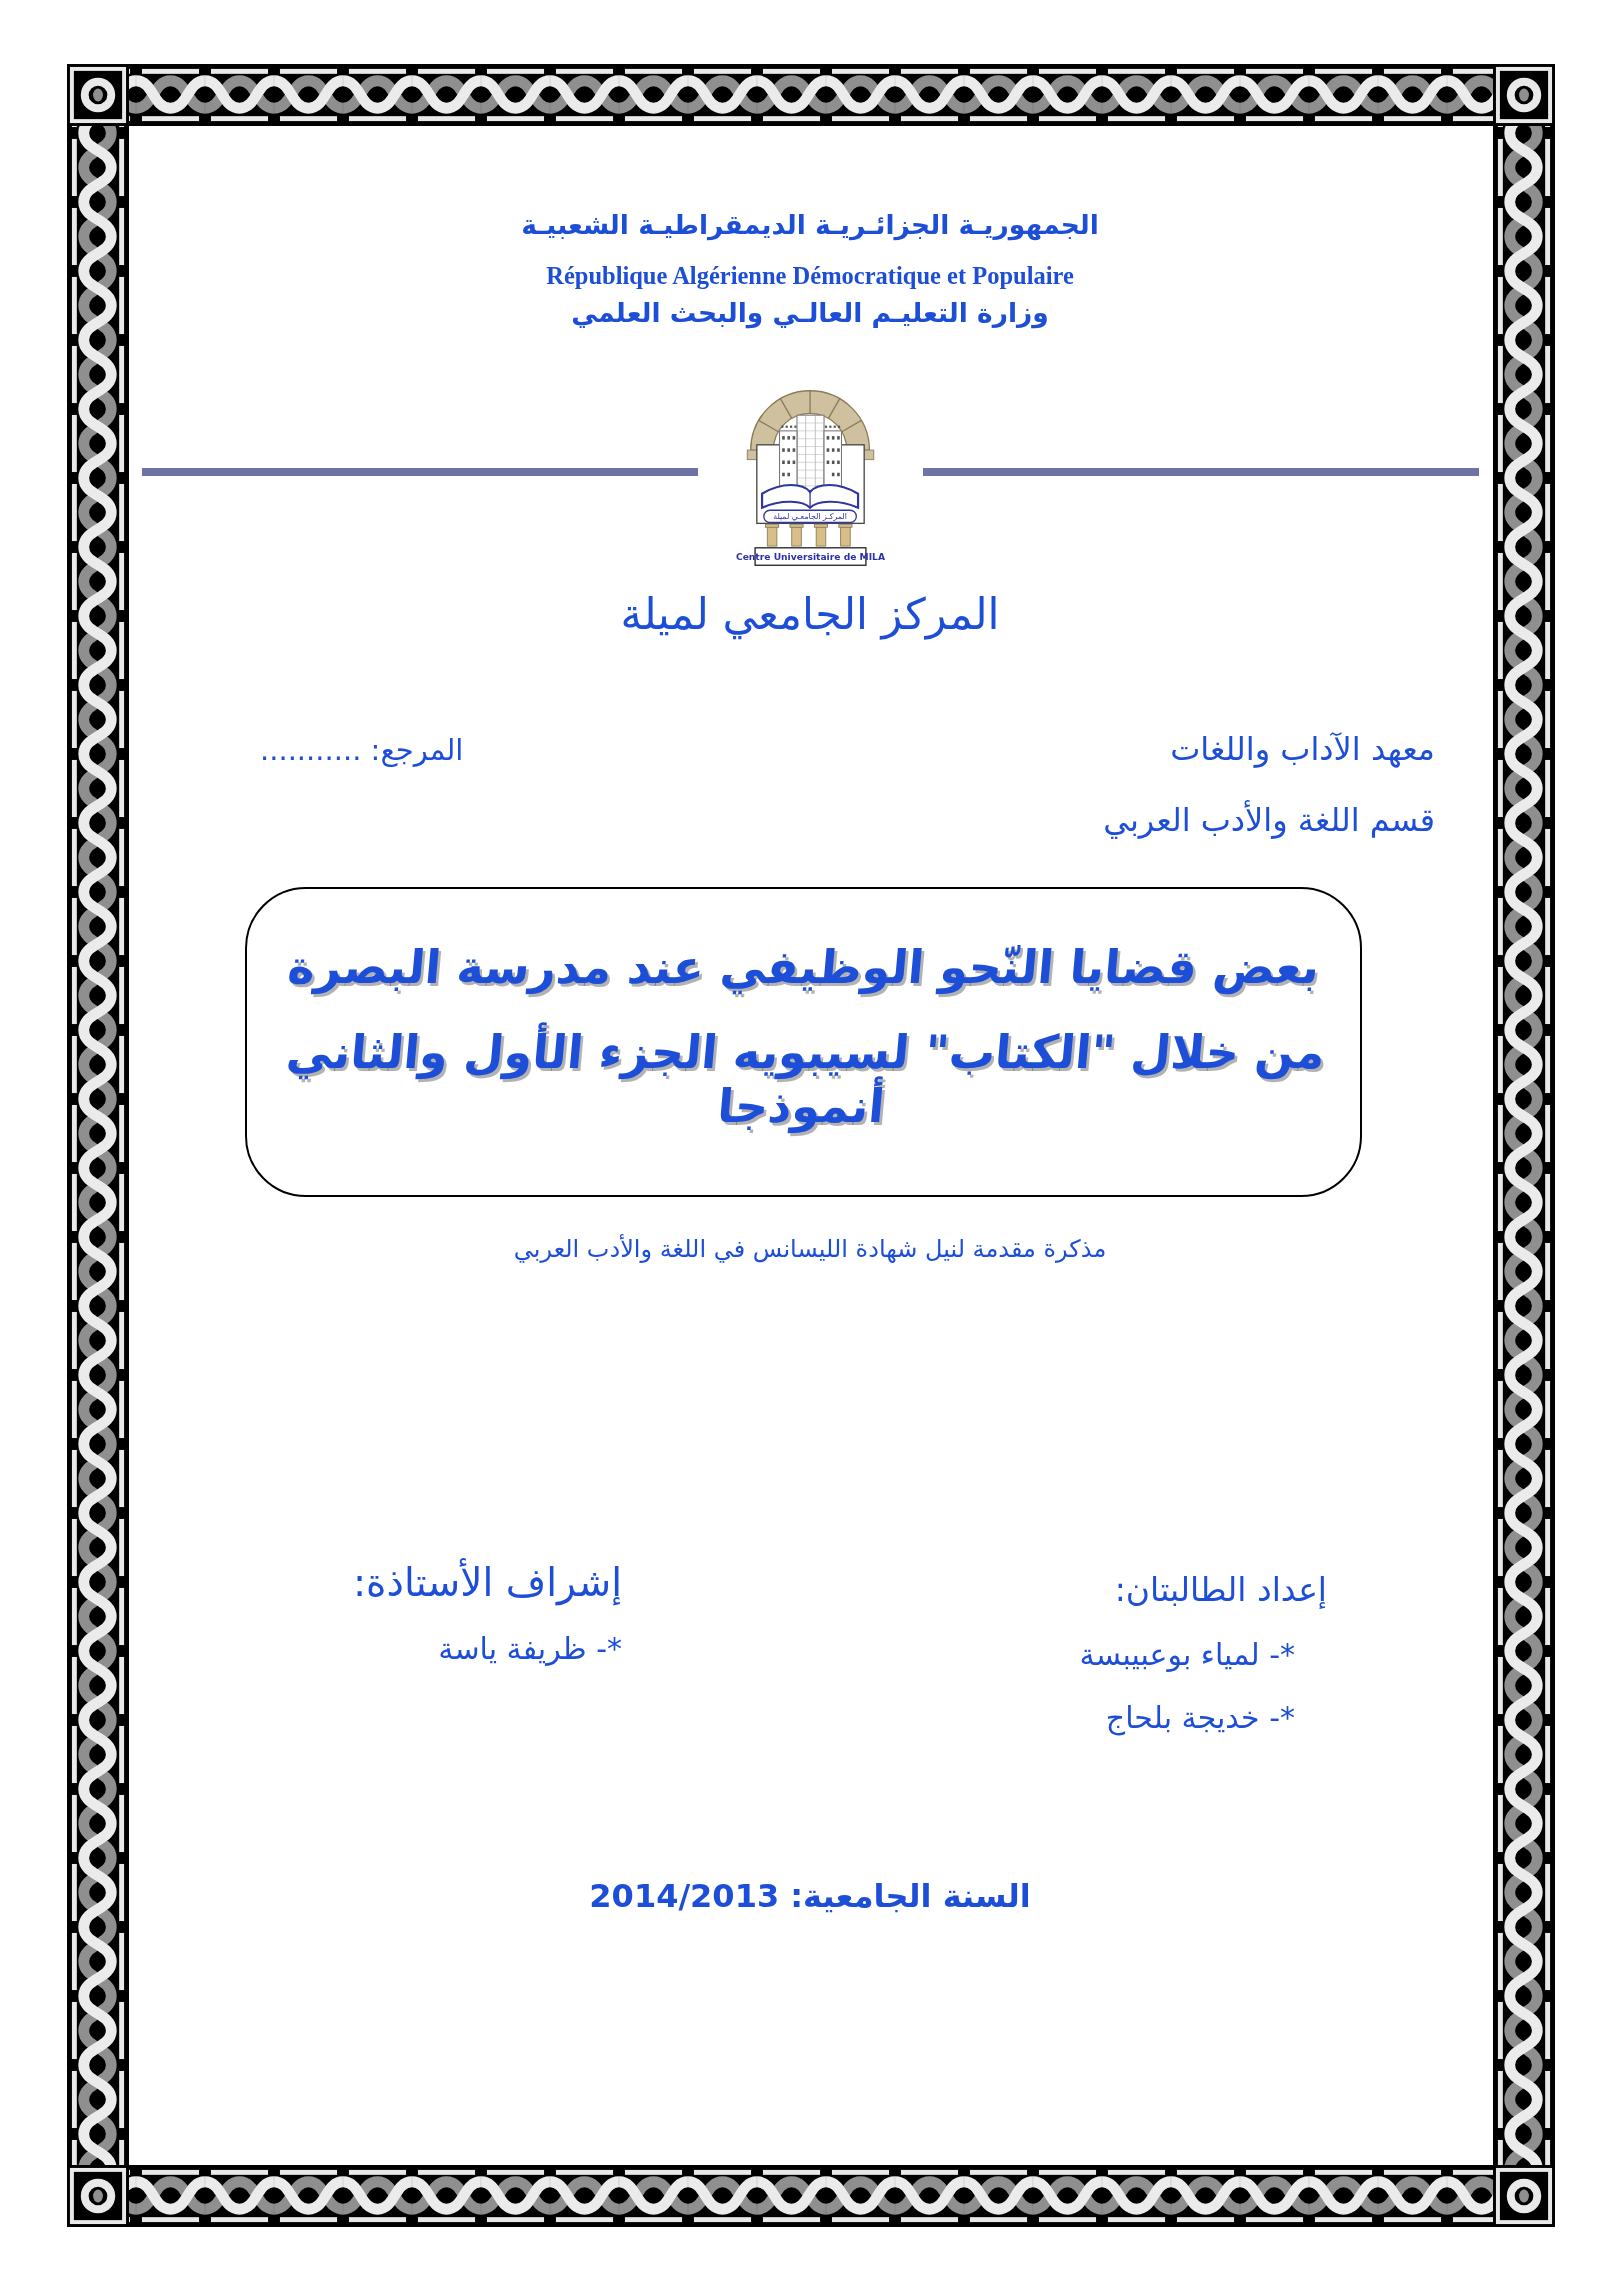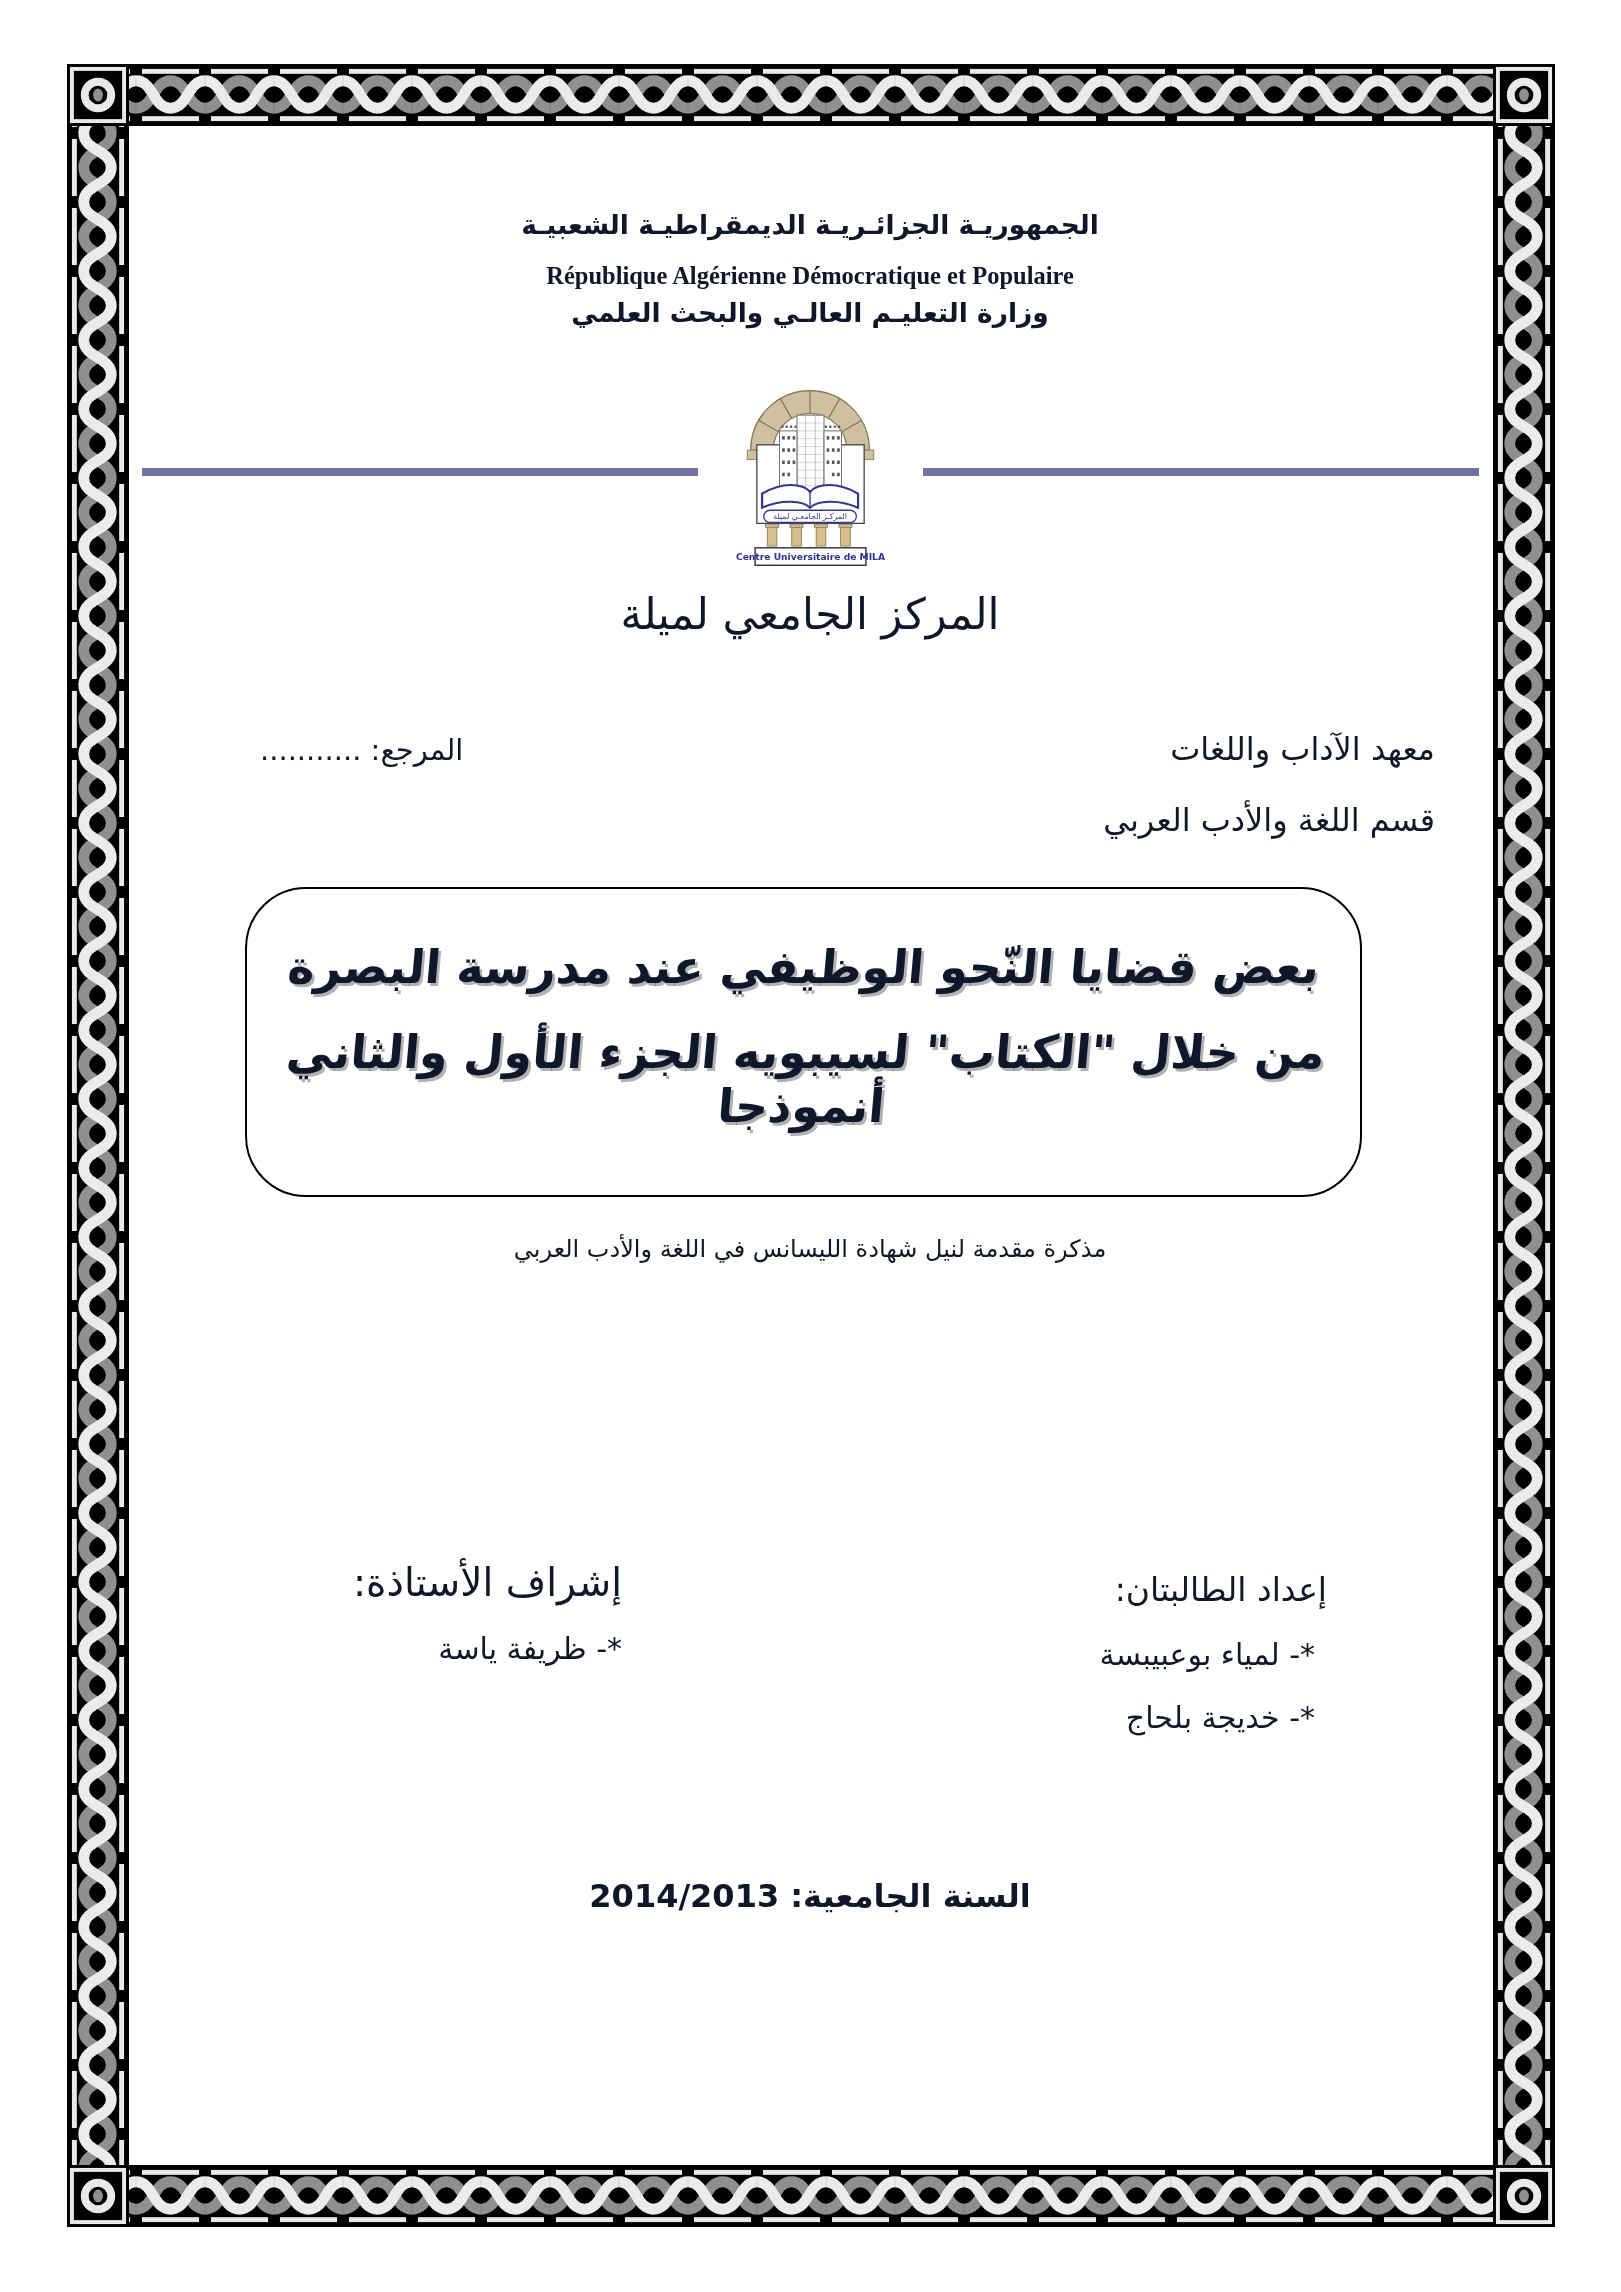--- a/index.html
+++ b/index.html
@@ -1,18 +1,18 @@
 <!DOCTYPE html>
 <html><head>
 <meta charset="utf-8">
 <style>
   html,body{margin:0;padding:0;background:#ffffff;}
   .page{
     position:relative;width:1621px;height:2293px;background:#ffffff;
-    overflow:hidden;font-family:"DejaVu Sans",sans-serif;color:#0f172a;
+    overflow:hidden;font-family:"DejaVu Sans",sans-serif;color:#1d4ed8;
   }
   
   .band{position:absolute;display:flex;overflow:hidden;z-index:1;background:#000;}
   .band-top{left:67px;top:64px;width:1488px;height:62px;}
   .band-bottom{left:67px;top:2165px;width:1488px;height:62px;}
   .band-left{left:67px;top:64px;width:62px;height:2163px;flex-direction:column;}
   .band-right{left:1493px;top:64px;width:62px;height:2163px;flex-direction:column;}
   .band svg{flex:0 0 auto;display:block;}
   .corner{position:absolute;z-index:2;width:62px;height:62px;}
   .c-tl{left:67px;top:64px;} .c-tr{left:1493px;top:64px;}
@@ -49,21 +49,21 @@
   }
   .title-line.l1{margin-top:51px;}
   .title-line.l2{margin-top:31px;}
 
   .memoir{top:1235px;font-size:24px;}
   .specialty{top:1304px;font-size:30px;}
   .specialty .lbl{font-weight:bold;}
 
   .prepared{position:absolute;right:294px;top:1570px;text-align:right;direction:rtl;}
   .prepared .heading{font-size:33px;}
-  .prepared .name{font-size:30px;margin-top:28px;margin-right:12px;}
+  .prepared .name{font-size:30px;margin-top:28px;margin-right:32px;}
 
   .supervision{position:absolute;left:191px;top:1560px;width:431px;text-align:right;direction:rtl;}
   .supervision .heading{font-size:39px;}
   .supervision .name{font-size:30px;margin-top:25.5px;margin-left:108px;}
 
   .year{top:1877px;font-size:32px;font-weight:bold;}
 </style>
 </head>
 <body>
 

